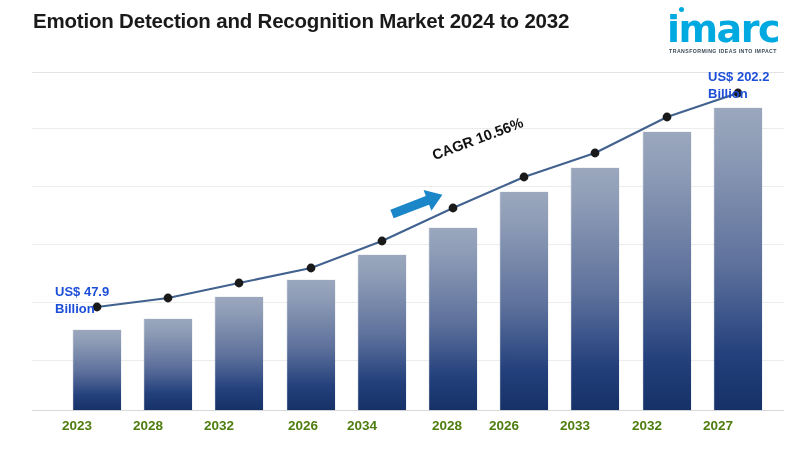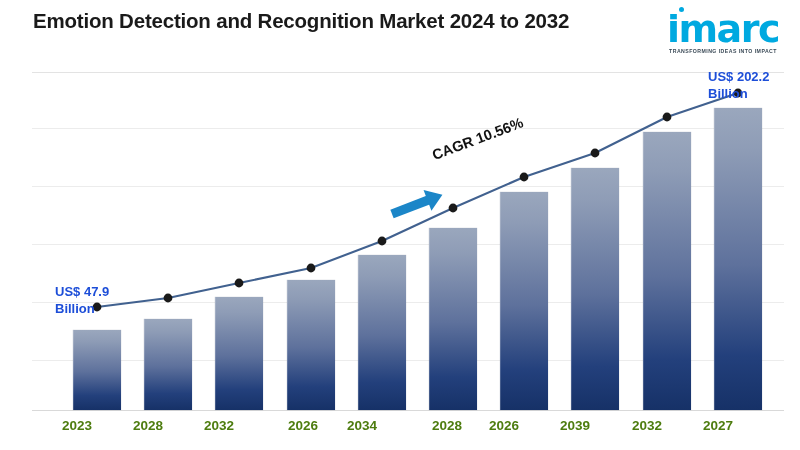--- a/index.html
+++ b/index.html
@@ -174,18 +174,18 @@
 
     <div class="cagr">CAGR 10.56%</div>
 
     <div class="xlabel" style="left:62px">2023</div>
     <div class="xlabel" style="left:133px">2028</div>
     <div class="xlabel" style="left:204px">2032</div>
     <div class="xlabel" style="left:288px">2026</div>
     <div class="xlabel" style="left:347px">2034</div>
     <div class="xlabel" style="left:432px">2028</div>
     <div class="xlabel" style="left:489px">2026</div>
-    <div class="xlabel" style="left:560px">2039</div>
+    <div class="xlabel" style="left:560px">2033</div>
     <div class="xlabel" style="left:632px">2032</div>
     <div class="xlabel" style="left:703px">2027</div>
 
   </div>
 </div>
 
 </body></html>

